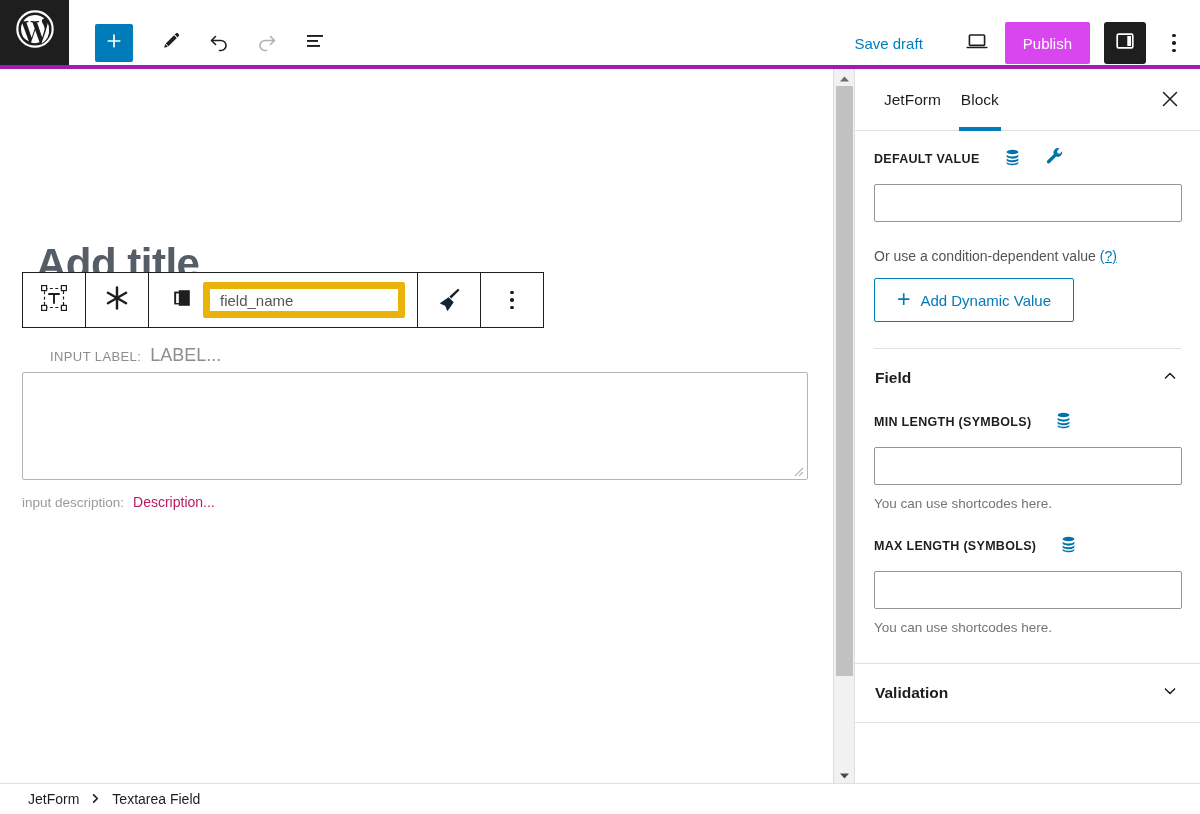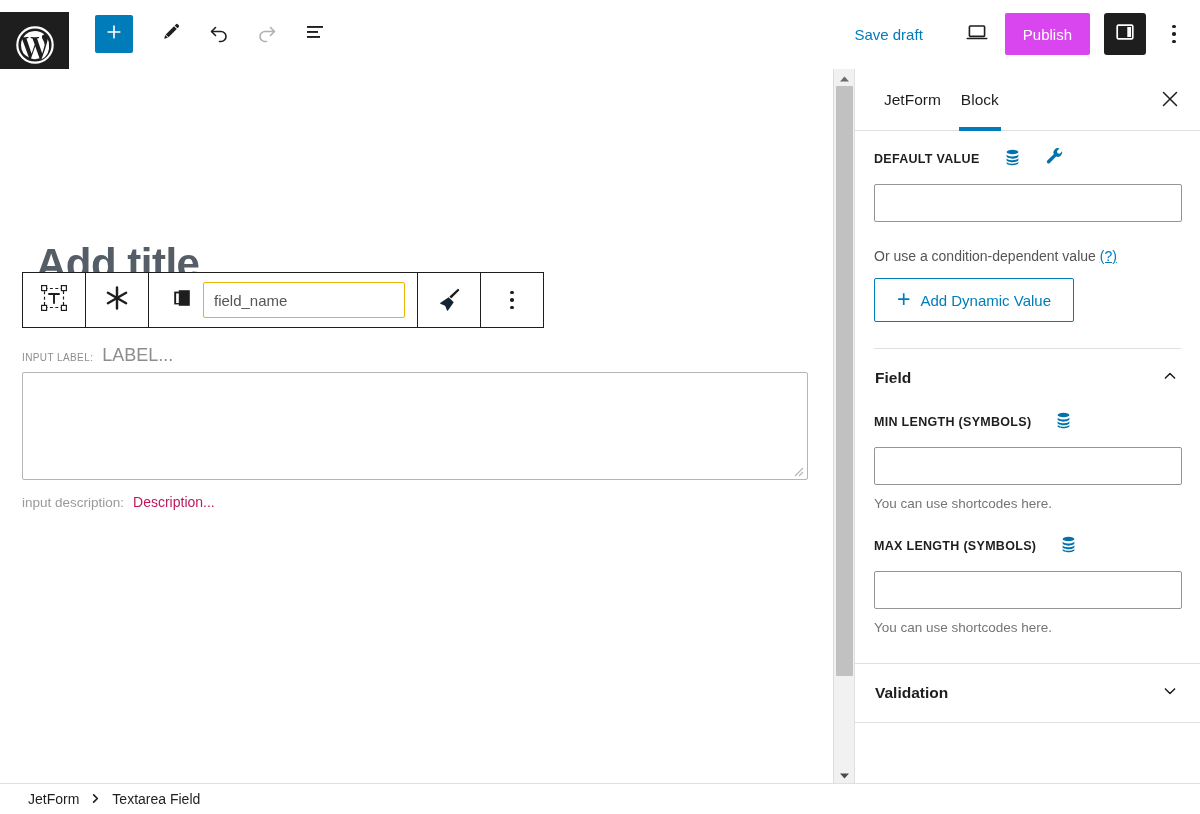--- a/index.html
+++ b/index.html
@@ -6,23 +6,23 @@
   html, body { margin:0; padding:0; }
   body {
     width:1200px; height:814px;
     font-family:"Liberation Sans", sans-serif;
     background:#fff; color:#1e1e1e;
     overflow:hidden; position:relative;
   }
 
   
   .topbar{
-    position:absolute; top:12px; left:0; width:1200px; height:69px;
-    background:#fff; border-bottom:2px solid #a21caf;
-    display:flex; align-items:flex-start;
+    position:absolute; top:0; left:0; width:1200px; height:69px;
+    background:#fff; border-bottom:4px solid #a21caf;
+    display:flex; align-items:flex-end;
   }
   .wp-logo{
     width:69px; height:69px; background:#1e1e1e;
     display:flex; align-items:center; justify-content:center; flex:0 0 69px;
   }
   .tb-left{ display:flex; align-items:center; padding-left:26px; gap:4px; }
   .tb-btn{
     width:44px; height:44px; display:flex; align-items:center; justify-content:center;
     background:transparent; border:none; cursor:pointer; border-radius:2px;
   }
@@ -78,32 +78,32 @@
   }
   .bt-item{
     width:62px; display:flex; align-items:center; justify-content:center;
     cursor:pointer; background:#fff;
   }
   .bt-sep{ width:1px; background:#1e1e1e; }
   .bt-namewrap{
     display:flex; align-items:center; padding:0 12px;
   }
   .name-input{
-    width:202px; height:36px; border:1px solid #eab308; border-radius:2px;
+    width:202px; height:36px; border:7px solid #eab308; border-radius:2px;
     font-size:15px; padding:0 10px; color:#555; font-family:inherit;
     background:#fff; outline:none;
   }
   .name-input::placeholder{ color:#6b6b6b; }
 
   
   .field-label-row{
     position:absolute; left:22px; top:276px;
     display:flex; align-items:baseline; gap:9px;
   }
-  .fl-prefix{ font-size:10px; color:#8d8d8d; letter-spacing:.4px; }
+  .fl-prefix{ font-size:13px; color:#8d8d8d; letter-spacing:.4px;margin-left:28px; }
   .fl-value{ font-size:18px; color:#8d8d8d; }
   .field-textarea{
     position:absolute; left:22px; top:303px;
     width:786px; height:108px;
     border:1px solid #b5b5b5; border-radius:2px; background:#fff;
   }
   .resize-grip{
     position:absolute; right:3px; bottom:2px; width:14px; height:14px;
     opacity:.55;
   }

